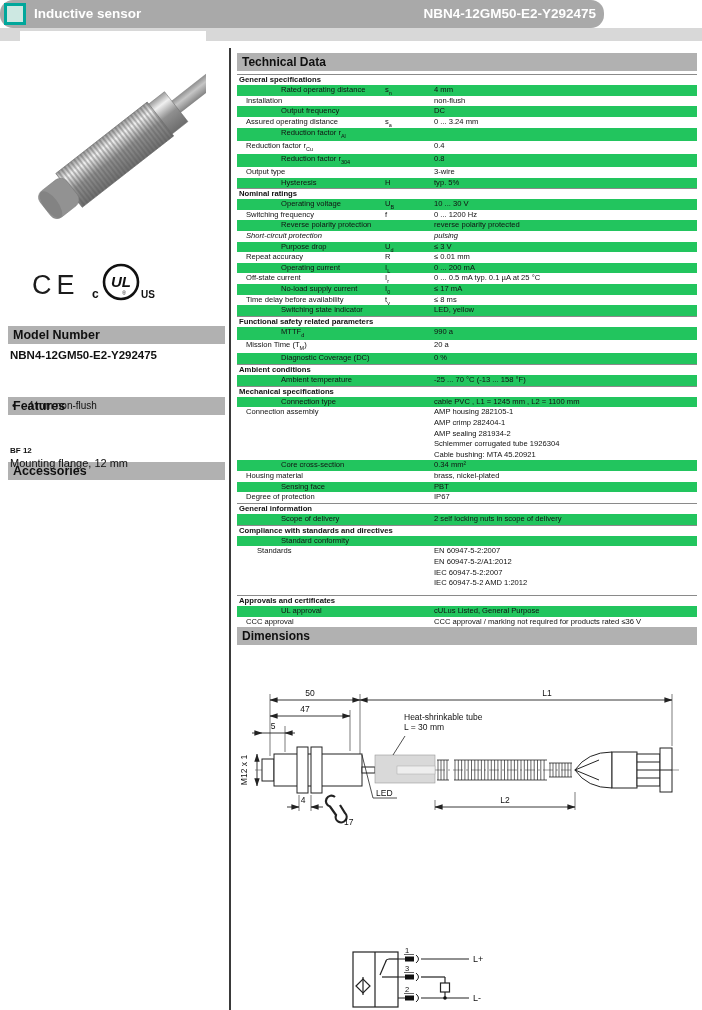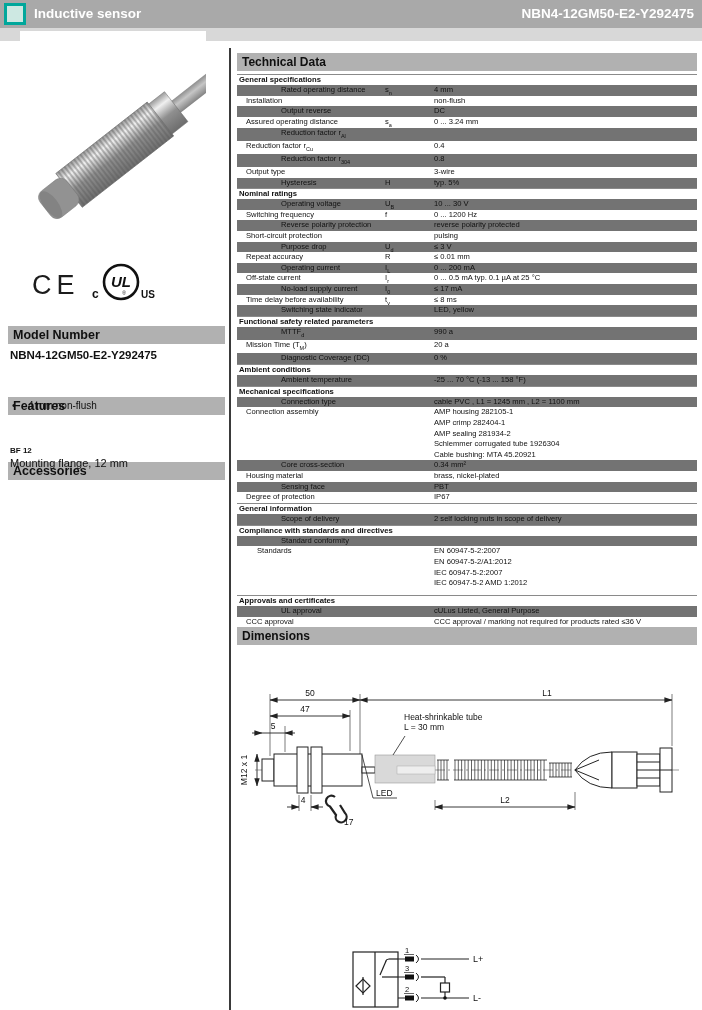--- a/index.html
+++ b/index.html
@@ -1,20 +1,20 @@
 <!DOCTYPE html>
 <html><head>
 <meta charset="utf-8">
 <style>
   html,body{margin:0;padding:0;background:#fff;}
   .page{position:relative;width:702px;height:1010px;background:#fff;overflow:hidden;
         font-family:"Liberation Sans",sans-serif;color:#111;}
   .abs{position:absolute;}
   
-  .tophdr{left:0;top:0;width:702px;height:28px;background:#a9a9a9;}
+  .tophdr{left:0;top:0;width:604px;height:28px;background:#a9a9a9;border-radius:13px;}
   .teal-sq{position:absolute;left:4px;top:3px;width:16px;height:16px;background:#cde8e2;
            border:3px solid #00a79b;}
   .hdr-title{position:absolute;left:34px;top:0;line-height:28px;font-size:13.5px;font-weight:bold;color:#fff;}
   .hdr-model{position:absolute;right:8px;top:0;line-height:28px;font-size:13.5px;font-weight:bold;color:#fff;}
   .substrip{left:0;top:28px;width:702px;height:13px;background:#d8d8d8;}
   .photo-box{left:20px;top:31px;width:186px;height:281px;background:#fff;}
   .divider{left:229px;top:48px;width:2px;height:962px;background:#3a3a3a;}
   
   .secbar{position:absolute;height:18px;background:#b1b1b1;color:#101010;font-weight:bold;
           box-sizing:border-box;padding-left:5px;}
@@ -24,21 +24,21 @@
   .model-val{left:10px;top:349px;font-size:11.5px;font-weight:bold;}
   .feat-item{left:12px;top:400px;font-size:10px;font-weight:normal;}
   .feat-item .blt{display:inline-block;width:16px;}
   .acc-name{left:10px;top:446px;font-size:8px;font-weight:bold;}
   .acc-desc{left:10px;top:457px;font-size:11px;}
   
   .t-table{left:237px;top:74px;width:460px;border-bottom:1px solid #8a8a8a;}
   .t-sec{font-weight:bold;font-size:7.7px;line-height:10.2px;border-top:1px solid #8a8a8a;padding-left:2px;}
   .t-sec.gap{margin-top:6px;}
   .t-row{position:relative;font-size:7.6px;line-height:10.6px;padding-left:9px;box-sizing:border-box;}
-  .t-row.shade{background:#737373;padding-left:44px;}
+  .t-row.shade{background:#22c55e;padding-left:44px;}
   .t-sym{position:absolute;left:148px;top:0;}
   .t-val{position:absolute;left:183px;top:0;width:274px;margin-left:14px;}
   .t-val div{line-height:10.6px;}
   sub{font-size:0.72em;}
   svg text{font-family:"Liberation Sans",sans-serif;}
 </style>
 </head>
 <body>
 
 <div class="page">
@@ -104,21 +104,21 @@
 
   <div class="abs secbar secbar-r" style="top:53px;">Technical Data</div>
   <div class="abs t-table">
       <div class="t-sec">General specifications</div>
       <div class="t-row shade" style="min-height: 10.6px;"><span><span>Rated operating distance</span></span><span class="t-sym"><span>s</span><sub>n</sub></span><div class="t-val">
           <div>4 mm</div>
         </div></div>
       <div class="t-row" style="min-height: 10.6px;"><span><span>Installation</span></span><div class="t-val">
           <div>non-flush</div>
         </div></div>
-      <div class="t-row shade" style="min-height: 10.6px;"><span><span>Output reverse</span></span><div class="t-val">
+      <div class="t-row shade" style="min-height: 10.6px;"><span><span>Output frequency</span></span><div class="t-val">
           <div>DC</div>
         </div></div>
       <div class="t-row" style="min-height: 10.6px;"><span><span>Assured operating distance</span></span><span class="t-sym"><span>s</span><sub>a</sub></span><div class="t-val">
           <div>0 ... 3.24 mm</div>
         </div></div>
       <div class="t-row shade" style="min-height: 10.6px;"><span><span>Reduction factor r</span><sub>Al</sub></span></div>
       <div class="t-row" style="min-height: 10.6px;"><span><span>Reduction factor r</span><sub>Cu</sub></span><div class="t-val">
           <div>0.4</div>
         </div></div>
       <div class="t-row shade" style="min-height: 10.6px;"><span><span>Reduction factor r</span><sub>304</sub></span><div class="t-val">
@@ -133,21 +133,21 @@
       <div class="t-sec">Nominal ratings</div>
       <div class="t-row shade" style="min-height: 10.6px;"><span><span>Operating voltage</span></span><span class="t-sym"><span>U</span><sub>B</sub></span><div class="t-val">
           <div>10 ... 30 V</div>
         </div></div>
       <div class="t-row" style="min-height: 10.6px;"><span><span>Switching frequency</span></span><span class="t-sym"><span>f</span></span><div class="t-val">
           <div>0 ... 1200 Hz</div>
         </div></div>
       <div class="t-row shade" style="min-height: 10.6px;"><span><span>Reverse polarity protection</span></span><div class="t-val">
           <div>reverse polarity protected</div>
         </div></div>
-      <div class="t-row" style="min-height: 10.6px;"><span><span>Short-circuit protection</span></span><div class="t-val">
+      <div class="t-row" style="min-height: 10.6px; font-style: italic;"><span><span>Short-circuit protection</span></span><div class="t-val">
           <div>pulsing</div>
         </div></div>
       <div class="t-row shade" style="min-height: 10.6px;"><span><span>Purpose drop</span></span><span class="t-sym"><span>U</span><sub>d</sub></span><div class="t-val">
           <div>≤ 3 V</div>
         </div></div>
       <div class="t-row" style="min-height: 10.6px;"><span><span>Repeat accuracy</span></span><span class="t-sym"><span>R</span></span><div class="t-val">
           <div>≤ 0.01 mm</div>
         </div></div>
       <div class="t-row shade" style="min-height: 10.6px;"><span><span>Operating current</span></span><span class="t-sym"><span>I</span><sub>L</sub></span><div class="t-val">
           <div>0 ... 200 mA</div>

